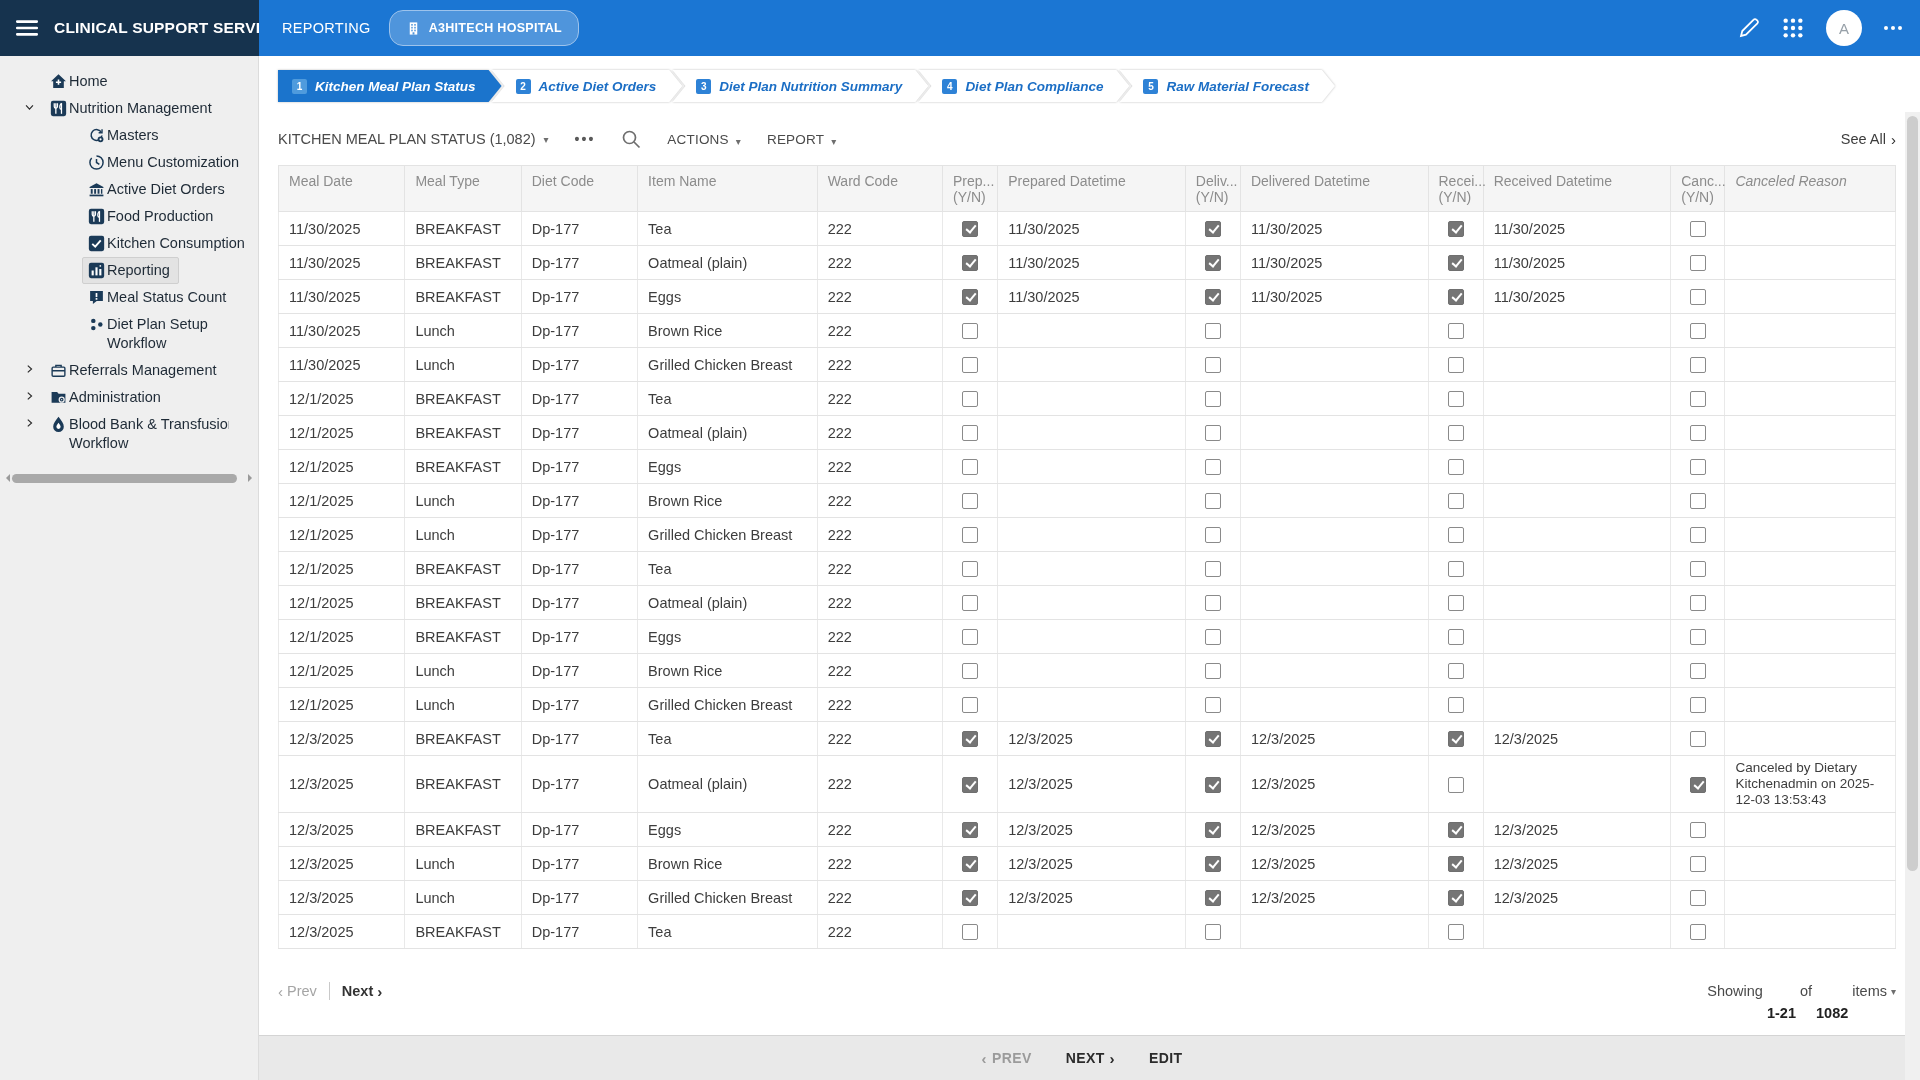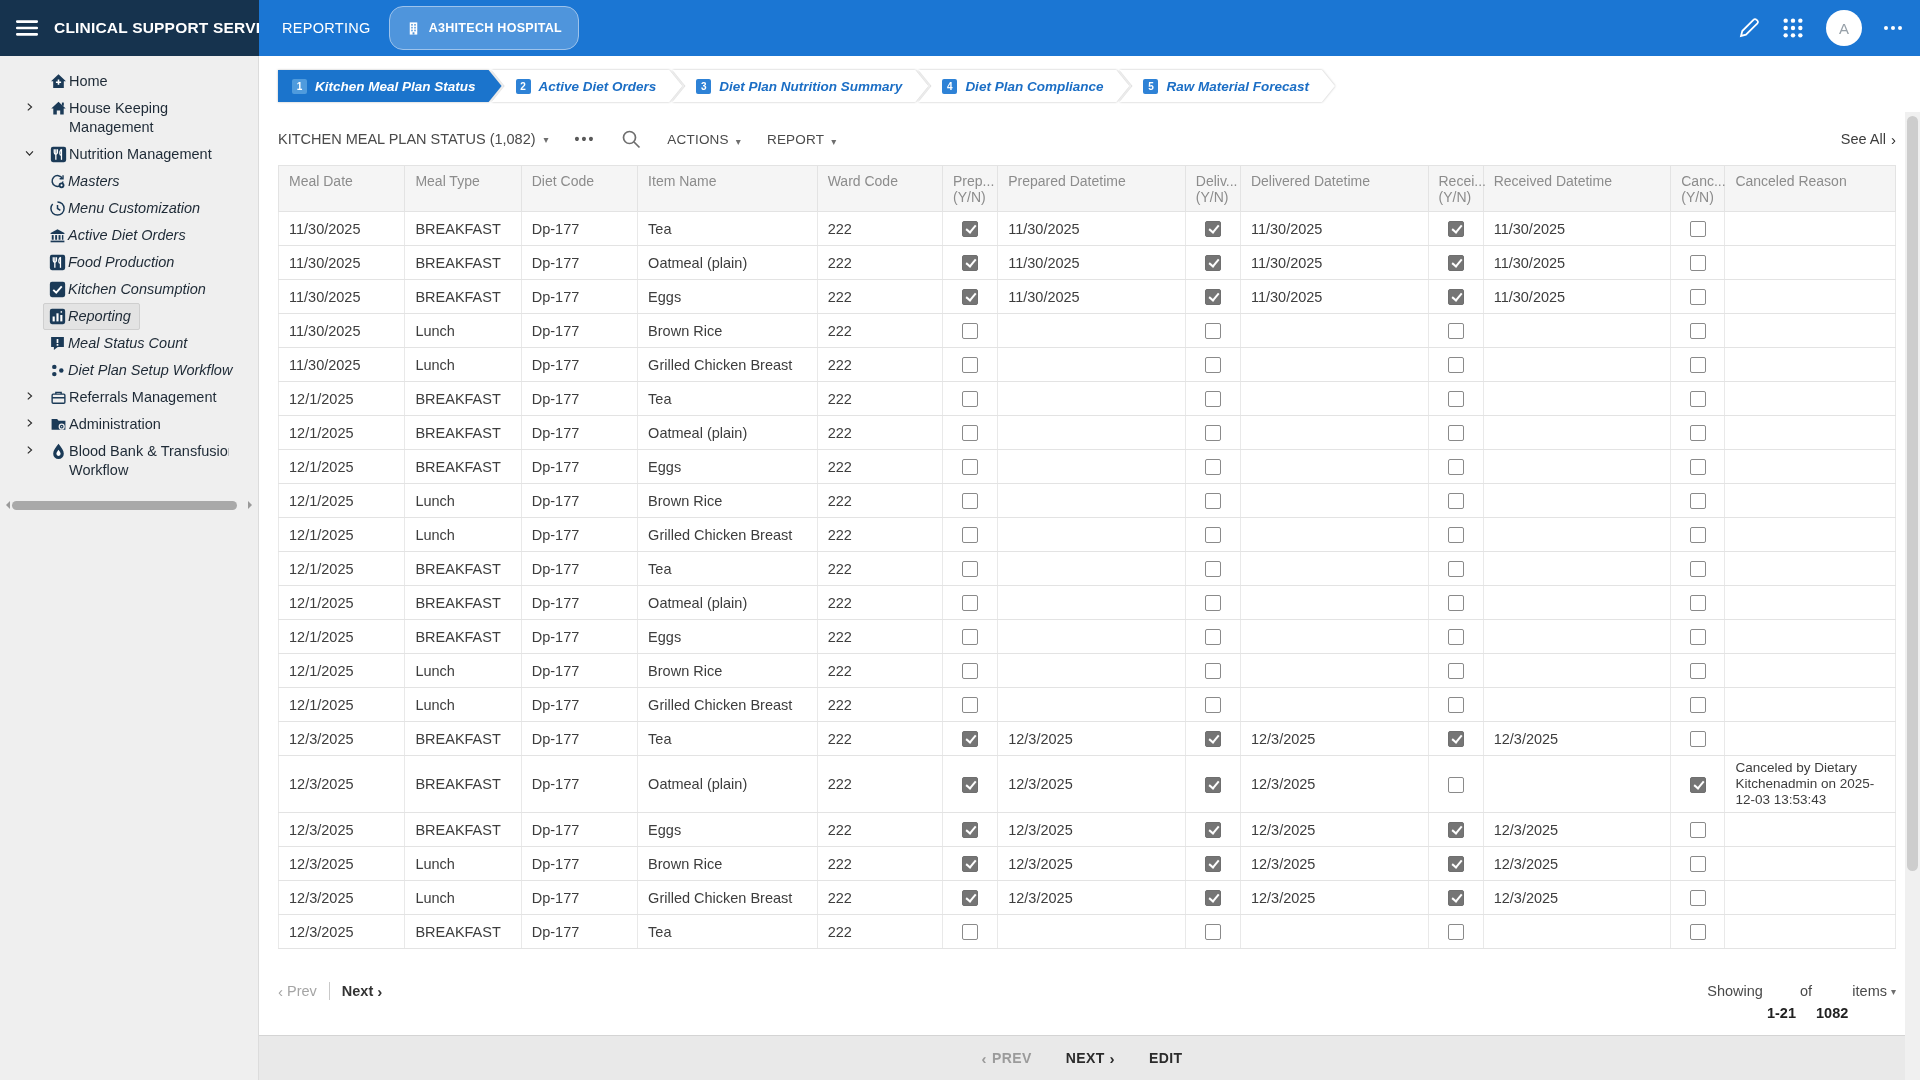--- a/index.html
+++ b/index.html
@@ -7,35 +7,35 @@
     font-family:"Liberation Sans","DejaVu Sans",sans-serif; }
   .page { position:relative; width:1920px; height:1080px; display:flex; flex-direction:column; }
 
   
   .topbar { height:56px; display:flex; flex-shrink:0; }
   .brand { width:259px; background:#16334e; color:#fff; display:flex; align-items:center; padding:0 16px; gap:16px; flex-shrink:0; }
   .hamburger { width:22px; height:18px; cursor:pointer; flex-shrink:0; }
   .brand-title { font-size:15.5px; font-weight:700; letter-spacing:.2px; white-space:nowrap; }
   .topbar-right { flex:1; background:#1b76d3; display:flex; align-items:center; color:#fff; padding:0 18px 0 23px; gap:18px; }
   .module-title { font-size:14.5px; letter-spacing:.3px; }
-  .hospital-pill { display:flex; align-items:center; gap:8px; background:#4f95dc; border:1px solid #9dc3ec; border-radius:14px; height:44px; padding:0 16px; color:#fff; font-size:12.5px; font-weight:700; letter-spacing:.3px; cursor:pointer; }
+  .hospital-pill { display:flex; align-items:center; gap:8px; background:#4f95dc; border:1px solid #9dc3ec; border-radius:14px; height:36px; padding:0 16px; color:#fff; font-size:12.5px; font-weight:700; letter-spacing:.3px; cursor:pointer; }
   .tb-actions { margin-left:auto; display:flex; align-items:center; gap:22px; }
   .tb-icon { width:22px; height:22px; display:inline-flex; align-items:center; justify-content:center; cursor:pointer; }
   .avatar { width:36px; height:36px; border-radius:50%; background:#fff; color:#97a0a8; font-size:15px; display:flex; align-items:center; justify-content:center; cursor:pointer; }
   .dots3 { display:flex; gap:3px; cursor:pointer; }
   .dots3 i { width:4px; height:4px; border-radius:50%; background:#fff; }
 
   .body-row { flex:1; display:flex; min-height:0; position:relative; }
 
   
   .sidebar { width:259px; flex-shrink:0; background:#efefef; border-right:1px solid #dcdcdc; display:flex; flex-direction:column; position:relative; }
   .nav { padding-top:12px; }
   .nav-item { display:flex; align-items:flex-start; min-height:26px; padding-left:24px; cursor:pointer; color:#1e2a36; font-size:14.5px; }
   .nav-item .chev { width:20px; height:24px; display:inline-flex; align-items:center; flex-shrink:0; }
-  .nav-item.lvl1 { padding-left:43px;font-style:italic; }
+  .nav-item.lvl1 { padding-left:82px; }
   .hl { display:inline-flex; align-items:flex-start; gap:2px; padding:3px 8px 3px 5px; border-radius:2px; border:1px solid transparent; }
   .nav-item.selected .hl { background:#e3e3e3; border-color:#cfcfcf; }
   .nicon { width:17px; height:17px; flex-shrink:0; display:inline-flex; margin-top:1px; }
   .nlabel { line-height:19px; }
   .nlabel .l1 { white-space:nowrap; overflow:hidden; display:block; max-width:160px; }
   .hscroll { margin-top:14px; height:14px; display:flex; align-items:center; padding:0 2px; gap:2px; }
   .hs-arrow { width:0; height:0; border:4px solid transparent; }
   .hs-arrow.left { border-right-color:#9a9a9a; }
   .hs-arrow.right { border-left-color:#9a9a9a; }
   .hs-track { flex:1; height:9px; display:flex; }
@@ -178,36 +178,20 @@
                   <path d="M8 1.2 15 7.7h-2V14H3V7.7H1Z" fill="#1b3a57"></path>
                   <path d="M7.25 6.2h1.5v1.7h1.7v1.5h-1.7v1.7h-1.5V9.4H5.55V7.9h1.7Z" fill="#fff"></path>
                 </svg>
               </span>
               <span class="nlabel">Home</span>
             </span>
           </div>
           <div class="nav-item">
             <span class="chev">
               <svg viewBox="0 0 16 16" width="100%" height="100%" style="width: 11px;">
-                <path d="M5.5 3 11 8l-5.5 5" fill="none" stroke="#2b2b2b" stroke-width="1.7"></path>
-              </svg>
-            </span>
-            <span class="hl">
-              <span class="nicon">
-                <svg viewBox="0 0 16 16" width="100%" height="100%">
-                  <path d="M8 1.6 14.8 8h-1.9v5.6H9.6V9.8H6.4v3.8H3.1V8H1.2Z" fill="#1b3a57"></path>
-                  <rect x="11.2" y="2.4" width="1.8" height="3" fill="#1b3a57"></rect>
-                </svg>
-              </span>
-              <span class="nlabel">House Keeping Management</span>
-            </span>
-          </div>
-          <div class="nav-item">
-            <span class="chev">
-              <svg viewBox="0 0 16 16" width="100%" height="100%" style="width: 11px;">
                 <path d="M3 5.5 8 11l5-5.5" fill="none" stroke="#2b2b2b" stroke-width="1.7"></path>
               </svg>
             </span>
             <span class="hl">
               <span class="nicon">
                 <svg viewBox="0 0 16 16" width="100%" height="100%">
                   <rect x="0.8" y="0.8" width="14.4" height="14.4" rx="2" fill="#1b3a57"></rect>
                   <g stroke="#fff" stroke-width="1.2" fill="none">
                     <path d="M4 3v3.1a1.5 1.5 0 0 0 3 0V3"></path>
                     <path d="M5.5 3v10"></path>
@@ -459,21 +443,21 @@
                 <th style="width: 116px;"><span>Diet Code</span></th>
                 <th style="width: 179px;"><span>Item Name</span></th>
                 <th style="width: 125px;"><span>Ward Code</span></th>
                 <th style="width: 55px;"><span>Prep...</span><span class="sub">(Y/N)</span></th>
                 <th style="width: 187px;"><span>Prepared Datetime</span></th>
                 <th style="width: 55px;"><span>Deliv...</span><span class="sub">(Y/N)</span></th>
                 <th style="width: 187px;"><span>Delivered Datetime</span></th>
                 <th style="width: 55px;"><span>Recei...</span><span class="sub">(Y/N)</span></th>
                 <th style="width: 187px;"><span>Received Datetime</span></th>
                 <th style="width: 54px;"><span>Canc...</span><span class="sub">(Y/N)</span></th>
-                <th style="width: 170px;"><span>Canceled Reason</span></th>
+                <th style="width: 170px; font-style: italic;"><span>Canceled Reason</span></th>
               </tr>
             </thead>
           <tbody>
               <tr>
                 <td>11/30/2025</td>
                 <td>BREAKFAST</td>
                 <td>Dp-177</td>
                 <td>Tea</td>
                 <td>222</td>
                 <td class="cb-cell"><span class="cb on"></span></td>

